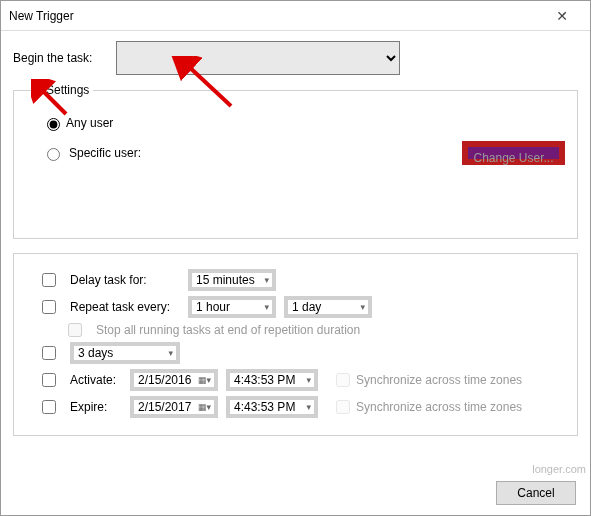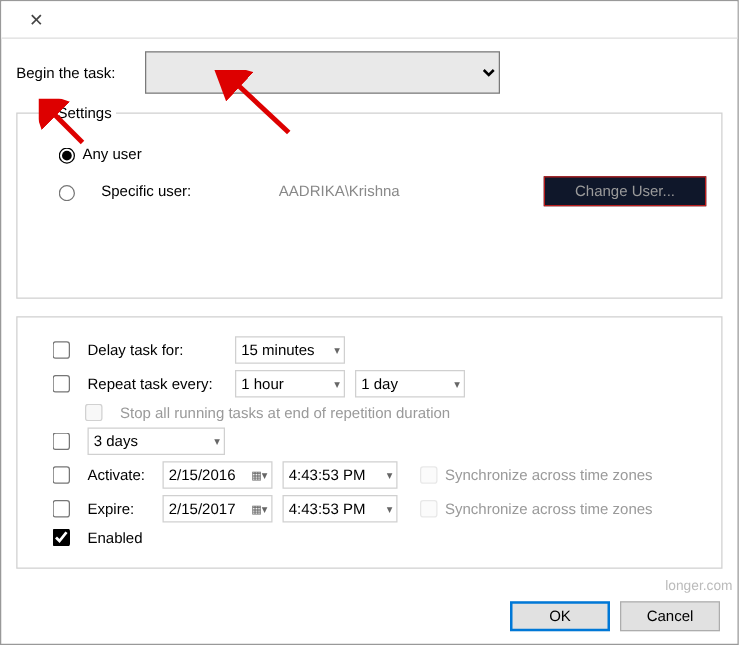--- a/index.html
+++ b/index.html
@@ -13,66 +13,66 @@
     select,input[type=text]{border:1px solid #7a7a7a;background:#fff;height:22px;padding:16px 4px;font-size:12px}
     select{background:#e9e9e9}
     .begin-select{width:284px}
     fieldset{border:1px solid #d0d0d0;margin:0 0 14px 0;padding:10px 12px 12px 28px}
     legend{padding:0 4px;color:#000}
     .settings-box{height:156px}
     .radio-row{display:flex;align-items:center;margin:8px 0}
     .radio-row input{margin-right:6px}
     .user-row{display:flex;align-items:center;margin-top:10px}
     .user-val{color:#888;margin-left:70px}
-    .change-btn{margin-left:auto;width:130px;height:24px;background:#0f172a;border:1px solid #b91c1c;color:#9a9a9a;text-align:center;line-height:22px}
+    .change-btn{margin-left:auto;width:103px;height:24px;background:#701a75;border:6px solid #b91c1c;color:#9a9a9a;text-align:center;line-height:22px}
     .adv-row{display:flex;align-items:center;margin:5px 0;gap:8px}
     .cb{width:14px;height:14px;margin:0 6px 0 0}
-    .combo{border:1px solid #c4b5fd;height:22px;display:inline-flex;align-items:center;padding:0 4px;background:#fff;position:relative;min-width:88px}
+    .combo{border:4px solid #c4b5fd;height:22px;display:inline-flex;align-items:center;padding:0 4px;background:#fff;position:relative;min-width:88px}
     .combo .arrow{position:absolute;right:3px;color:#666;font-size:9px}
     .combo.dis{color:#9a9a9a;border-color:#d0d0d0}
     .dis-text{color:#9a9a9a}
     .dur-lbl{margin-left:98px}
     .date-combo{width:75px}
     .time-combo{width:92px}
     .sync{display:flex;align-items:center;margin-left:10px}
     .sync .cb{opacity:.5}
     .footer{position:absolute;bottom:10px;right:14px;display:flex;gap:8px}
     .btn{width:80px;height:24px;border:1px solid #adadad;background:#e1e1e1;text-align:center;line-height:22px;cursor:pointer}
     .btn.primary{border:2px solid #0078d7;line-height:20px}
     .watermark{position:absolute;right:4px;bottom:40px;color:#bbb;font-size:11px;transform:rotate(0)}
     .check{accent-color:#000}
     
     svg.anno{position:absolute;pointer-events:none}
   </style>
 </head>
 <body>
 
 <div class="titlebar">
+  <div class="title">New Trigger</div>
   <div class="close">✕</div>
 </div>
 
 <div class="body">
 
   <div class="row">
     <span class="lbl">Begin the task:</span>
     <select class="begin-select">
       <option>At log on</option>
     </select>
   </div>
 
   <fieldset class="settings-box">
     <legend>Settings</legend>
     <div class="radio-row">
       <input type="radio" name="usr" checked="" class="check" style="">
       <span>Any user</span>
     </div>
     <div class="user-row">
       <input type="radio" name="usr" class="check" style="">
-      <span style="margin-left:18px">Specific user:</span>
-      <span class="user-val">AADRIKA\Krishna</span>
+      <span style="margin-left:6px">Specific user:</span>
       <div class="change-btn">Change User...</div>
     </div>
   </fieldset>
 
   <fieldset>
 
     <div class="adv-row">
       <input type="checkbox" class="cb" style="">
       <span style="width:110px">Delay task for:</span>
       <div class="combo dis">
@@ -134,30 +134,25 @@
       <div class="combo dis time-combo">
           <span>4:43:53 PM</span>
           <span class="arrow">▾</span>
         </div>
       <div class="sync">
         <input type="checkbox" class="cb" disabled="" style="">
         <span class="dis-text">Synchronize across time zones</span>
       </div>
     </div>
 
-    <div class="adv-row">
-      <input type="checkbox" class="cb check" checked="" style="">
-      <span>Enabled</span>
-    </div>
   </fieldset>
 
 </div>
 
 <div class="footer">
-  <div class="btn primary">OK</div>
   <div class="btn">Cancel</div>
 </div>
 
 <div class="watermark">longer.com</div>
 
 <svg class="anno" style="left:30px;top:78px" width="40" height="40">
   <defs>
       <marker id="ah1" markerWidth="8" markerHeight="8" refX="2" refY="4" orient="auto">
         <path d="M0,0 L8,4 L0,8 Z" fill="#d00"></path>
       </marker>

